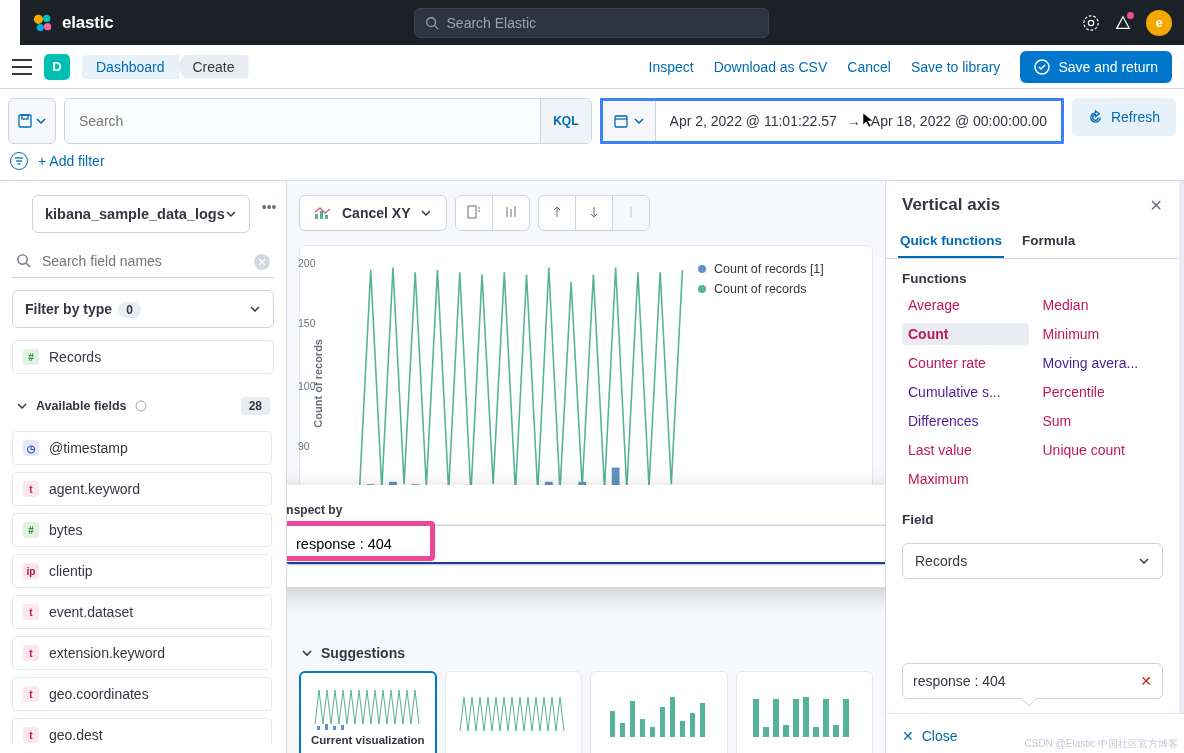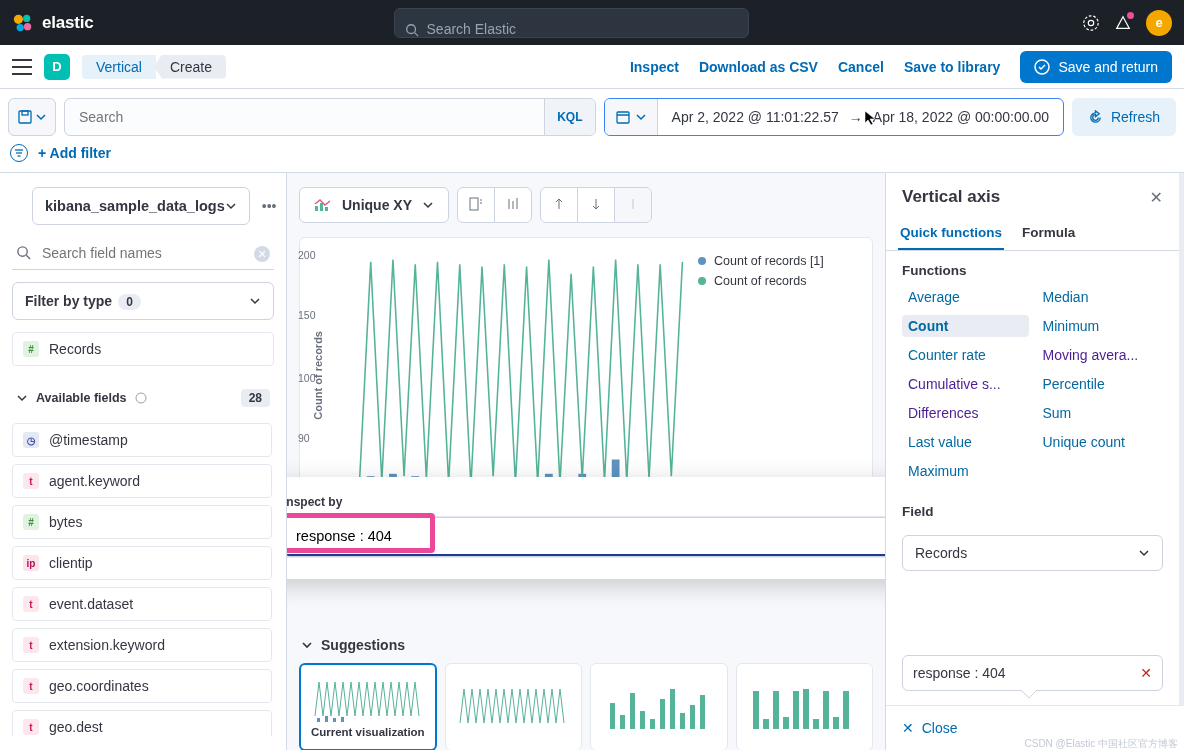--- a/index.html
+++ b/index.html
@@ -1,61 +1,61 @@
 <!DOCTYPE html>
 <html><head>
 <meta charset="utf-8">
 <style>
   * { box-sizing: border-box; margin: 0; padding: 0; }
   body { font-family: -apple-system, BlinkMacSystemFont, "Segoe UI", Helvetica, Arial, sans-serif; font-size: 14px; color: #343741; background: #fff; width: 1184px; height: 753px; overflow: hidden; }
   
   
-  .top-header { background: #1c2127; height: 45px; display: flex; align-items: center; padding: 12px 12px; color: #fff; }
+  .top-header { background: #1c2127; height: 45px; display: flex; align-items: center; padding: 12px 12px; color: #fff; margin-left: 20px; }
   .logo-cluster { width: 22px; height: 22px; margin-right: 8px; }
   .logo-text { font-weight: 700; font-size: 17px; color: #fff; letter-spacing: -0.2px; }
-  .global-search { margin-left: 300px; display: flex; align-items: flex-end; background: #2c3540; border: 1px solid #3a4350; border-radius: 6px; height: 30px; width: 355px; padding: 0 10px; color: #98a2b3; gap: 8px; }
+  .global-search { margin-left: 300px; display: flex; align-items: center; background: #2c3540; border: 1px solid #3a4350; border-radius: 6px; height: 30px; width: 355px; padding: 0 10px; color: #98a2b3; gap: 8px; }
   .top-header-right { margin-left: auto; display: flex; align-items: center; gap: 14px; }
   .header-icon { width: 18px; height: 18px; color: #fff; position: relative; }
   .header-icon .dot { position:absolute; top:-2px; right:-2px; width:7px; height:7px; border-radius:50%; background:#f04e98; }
   .avatar { width: 26px; height: 26px; border-radius: 50%; background: #f5a700; color: #fff; display: flex; align-items: center; justify-content: center; font-weight:700; font-size:13px; }
 
   
   .sub-header { height: 44px; border-bottom: 1px solid #d3dae6; display: flex; align-items: center; padding: 0 12px; gap: 12px; }
   .hamburger { width: 20px; height: 16px; display:flex; flex-direction:column; justify-content:space-between; cursor:pointer; }
   .hamburger span { height:2px; background:#343741; }
   .d-badge { width:26px; height:26px; border-radius:5px; background:#00bfb3; color:#fff; display:flex; align-items:center; justify-content:center; font-weight:700; font-size:13px; }
   .breadcrumbs { display:flex; align-items:center; gap:0; }
   .breadcrumb-item { padding:4px 14px; font-size:14px; }
   .breadcrumb-item.link { color:#006bb4; background:#e6f1fa; border-radius:4px 0 0 4px; }
   .breadcrumb-item.current { background:#e9edf3; color:#343741; clip-path: polygon(8px 0, 100% 0, 100% 100%, 8px 100%, 0 50%); padding-left:16px; border-radius:0 4px 4px 0; margin-left:-2px; }
   .sub-header-right { margin-left:auto; display:flex; align-items:center; gap:20px; }
-  .link-btn { color:#006bb4; font-weight:700; cursor:pointer; }
+  .link-btn { color:#006bb4; font-weight:400; cursor:pointer; }
   .primary-btn { background:#07c; color:#fff; padding:8px 14px; border-radius:6px; display:flex; align-items:center; gap:8px; font-weight:500; }
   .primary-btn svg { width:16px; height:16px; }
 
   
   .query-row { padding:9px 8px 0 8px; display:flex; gap:8px; align-items:stretch; }
   .save-query-btn { width:48px; border:1px solid #cdd3df; border-radius:6px; background:#f5f7fa; display:flex; align-items:center; justify-content:center; gap:2px; color:#006bb4; }
   .search-bar-main { flex:1; display:flex; border:1px solid #cdd3df; border-radius:6px; overflow:hidden; background:#fbfcfd; }
   .search-bar-main input { flex:1; border:0; background:transparent; padding:0 14px; font-size:14px; outline:none; }
   .kql-pill { padding:0 12px; display:flex; align-items:center; color:#006bb4; font-weight:600; font-size:12px; background:#f0f4f9; border-left:1px solid #cdd3df; }
-  .date-picker { border:1px solid #3b82f6; border-radius:6px; display:flex; align-items:center; background:#fff; height:38px; overflow:hidden; }
+  .date-picker { border:3px solid #3b82f6; border-radius:1px; display:flex; align-items:center; background:#fff; height:46px; overflow:hidden; }
   .date-picker .cal-btn { background:#f5f7fa; color:#006bb4; padding:0 10px; height:100%; display:flex; align-items:center; gap:4px; border-right:1px solid #cdd3df; }
   .date-picker .range { padding:0 14px; display:flex; align-items:center; gap:10px; font-size:14px; color:#343741; }
   .refresh-btn { background:#e6f1fa; color:#006bb4; border-radius:6px; padding:0 16px; height:38px; display:flex; align-items:center; gap:8px; font-weight:500; }
   
   
   .filter-row { padding:8px 8px 10px 10px; display:flex; align-items:center; gap:10px; border-bottom:1px solid #d3dae6; }
   .filter-icon { color:#006bb4; width:18px; height:18px; border:1.5px solid #006bb4; border-radius:50%; display:flex; align-items:center; justify-content:center; }
-  .add-filter { color:#006bb4; font-weight:700; }
+  .add-filter { color:#006bb4; font-weight:400; }
 
   
   .workspace { display:flex; height:calc(753px - 45px - 44px - 47px - 40px); }
   .left-panel { width:287px; border-right:1px solid #d3dae6; padding:14px 12px; display:flex; flex-direction:column; gap:12px; overflow:hidden; background:#fff; }
-  .index-selector { display:flex; align-items:center; gap:8px;padding-left:20px; }
+  .index-selector { display:flex; gap:8px;padding-left:20px; }
   .index-dropdown { flex:1; border:1px solid #cdd3df; border-radius:6px; padding:10px 12px; display:flex; align-items:center; justify-content:space-between; font-weight:700; font-size:14.5px; }
   .dots-btn { color:#69707d; padding:4px; }
   .field-search { position:relative; }
   .field-search input { width:100%; border:0; border-bottom:1px solid #cdd3df; padding:8px 30px 8px 30px; font-size:14px; outline:none; background:transparent; }
   .field-search .si { position:absolute; left:4px; top:8px; color:#69707d; }
   .field-search .ci { position:absolute; right:4px; top:9px; width:16px; height:16px; border-radius:50%; background:#d3dae6; color:#fff; display:flex; align-items:center; justify-content:center; font-size:11px; }
   .filter-type { border:1px solid #cdd3df; border-radius:6px; padding:10px 12px; display:flex; align-items:center; justify-content:space-between; }
   .filter-type .lbl { font-weight:600; }
   .count-badge { background:#e9edf3; border-radius:10px; padding:1px 8px; font-size:12px; font-weight:600; margin-left:6px; }
   .field-item { border:1px solid #e4e8ee; border-radius:4px; padding:8px 10px; display:flex; align-items:center; gap:10px; font-size:14px; margin-bottom:7px; }
@@ -104,21 +104,21 @@
   
   .right-panel { width:299px; border-left:1px solid #d3dae6; background:#fff; display:flex; flex-direction:column; overflow:hidden; }
   .rp-header { display:flex; align-items:center; justify-content:space-between; padding:14px 16px 10px 16px; }
   .rp-header h3 { font-size:17px; font-weight:700; }
   .rp-tabs { display:flex; border-bottom:1px solid #d3dae6; padding:0 12px; gap:16px; }
   .rp-tab { padding:8px 2px; font-size:13.5px; font-weight:700; color:#343741; border-bottom:2px solid transparent; }
   .rp-tab.active { color:#006bb4; border-bottom-color:#006bb4; }
   .rp-section { padding:12px 16px 4px 16px; }
   .rp-section .sec-title { font-weight:700; font-size:13.5px; margin-bottom:8px; }
   .fn-grid { display:grid; grid-template-columns:1fr 1fr; row-gap:7px; column-gap:8px; }
-  .fn-item { font-size:14px; color:#0369a1; padding:3px 6px; border-radius:4px; white-space:nowrap; overflow:hidden; text-overflow:ellipsis; }
+  .fn-item { font-size:14px; color:#be185d; padding:3px 6px; border-radius:4px; white-space:nowrap; overflow:hidden; text-overflow:ellipsis; }
   .fn-item.link { color:#4c1d95; }
   .fn-item.selected { background:#e9edf3; font-weight:700; }
   .field-select { border:1px solid #cdd3df; border-radius:6px; padding:9px 12px; display:flex; align-items:center; justify-content:space-between; margin:4px 16px 12px 16px; }
   .filter-pill-row { margin:0 16px 10px 16px; border:1px solid #cdd3df; border-radius:6px; padding:9px 10px; display:flex; align-items:center; justify-content:space-between; position:relative; }
   .filter-pill-row .del { color:#bd271e; }
   .close-row { border-top:1px solid #e4e8ee; padding:14px 16px; display:flex; align-items:center; gap:8px; color:#006bb4; font-weight:500; }
   .rp-scroll { border-right:5px solid #e9edf3; overflow:hidden; flex:1; }
 
   .watermark { position:absolute; right:6px; bottom:2px; font-size:10px; color:#c2c8d3; z-index:99; }
   svg { display:block; }
@@ -166,21 +166,21 @@
 <div class="sub-header">
   <div class="hamburger">
       <span></span>
       <span></span>
       <span></span>
     </div>
   <div class="d-badge">
       <span>D</span>
     </div>
   <div class="breadcrumbs">
-    <div class="breadcrumb-item link">Vertical</div>
+    <div class="breadcrumb-item link">Dashboard</div>
     <div class="breadcrumb-item current">Create</div>
   </div>
   <div class="sub-header-right">
     <span class="link-btn">Inspect</span>
     <span class="link-btn">Download as CSV</span>
     <span class="link-btn">Cancel</span>
     <span class="link-btn">Save to library</span>
     <div class="primary-btn">
       <svg viewBox="0 0 16 16">
           <circle cx="8" cy="8" r="7" fill="none" stroke="#fff" stroke-width="1.5"></circle>
@@ -321,21 +321,21 @@
 
   <div class="center">
     <div class="center-toolbar">
       <div class="vis-type-btn">
         <svg width="18" height="14" viewBox="0 0 18 14">
           <rect x="1" y="8" width="3" height="5" fill="#54b399"></rect>
             <rect x="6" y="5" width="3" height="8" fill="#54b399"></rect>
             <rect x="11" y="9" width="3" height="4" fill="#54b399"></rect>
           <path d="M1 6 L6 2 L11 7 L16 3" fill="none" stroke="#d36086" stroke-width="1.5"></path>
         </svg>
-        <span>Unique XY</span>
+        <span>Cancel XY</span>
         <svg class="chev" viewBox="0 0 12 12">
             <path d="M2 4 L6 8 L10 4" fill="none" stroke="#343741" stroke-width="1.5"></path>
           </svg>
       </div>
       <div class="tb-group">
         <div class="tb">
             <svg width="14" height="14" viewBox="0 0 14 14">
               <rect x="1" y="1" width="8" height="12" fill="none" stroke="#69707d"></rect>
               <line x1="11" y1="3" x2="13" y2="3" stroke="#69707d"></line>
               <line x1="11" y1="6" x2="13" y2="6" stroke="#69707d"></line>

